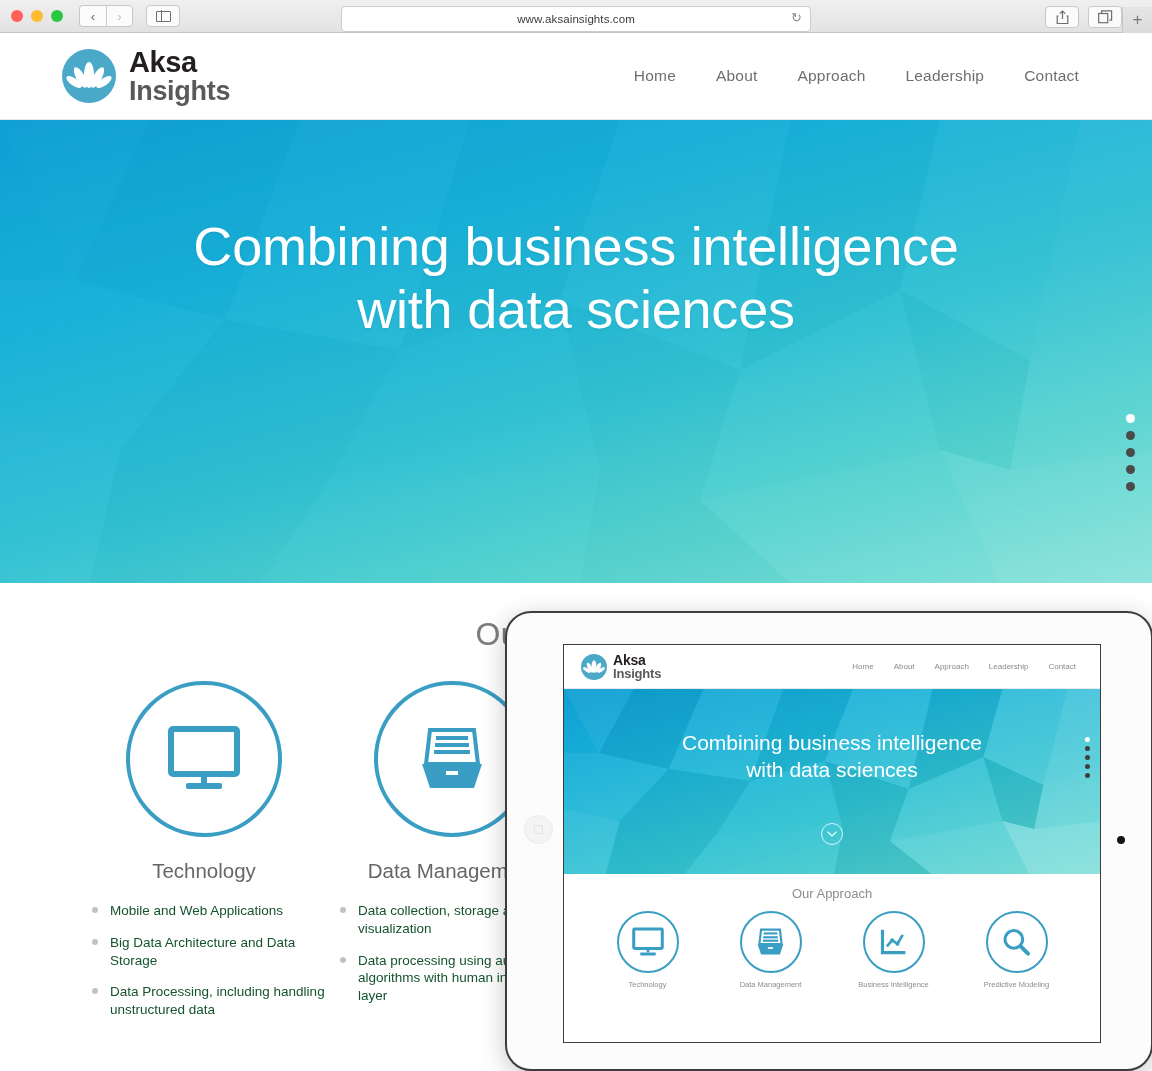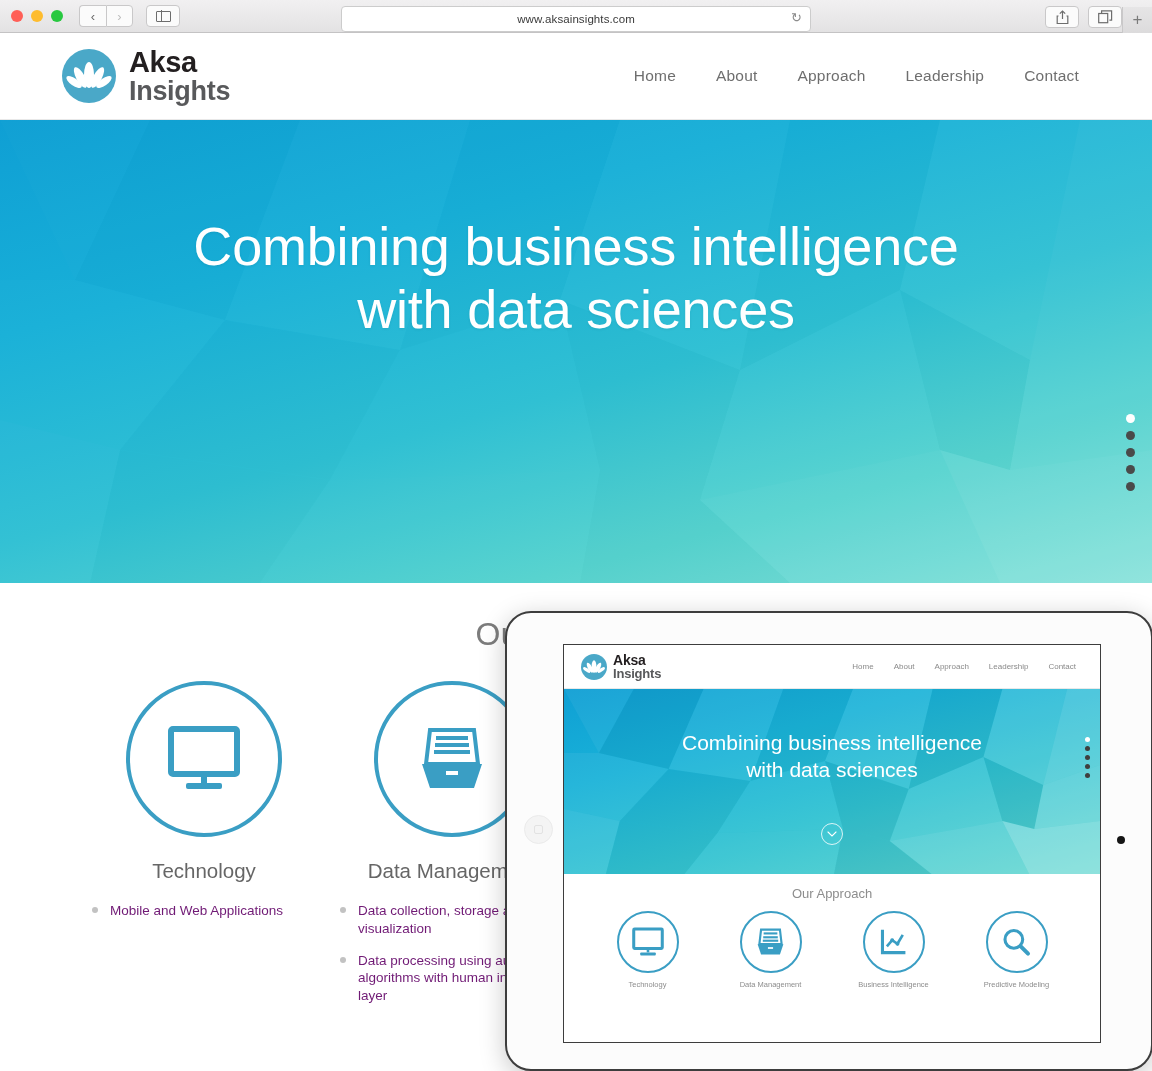--- a/index.html
+++ b/index.html
@@ -119,21 +119,21 @@
   .card-circle {
     width: 156px; height: 156px; border-radius: 50%;
     border: 4px solid #3a9ec4; margin: 0 auto;
     display: flex; align-items: center; justify-content: center;
   }
   .card-label {
     margin-top: 22px; font-size: 20.5px; color: #666; font-weight: 400;
   }
   .card-list { margin-top: 19px; text-align: left; padding-left: 10px; }
   .card-list li {
-    list-style: none; font-size: 13.5px; color: #701a75; line-height: 1.32;
+    list-style: none; font-size: 13.5px; color: #14532d; line-height: 1.32;
     margin-bottom: 14px; position: relative; padding-left: 20px;
   }
   .card-list li:before {
     content: ''; position: absolute; left: 2px; top: 5px;
     width: 6px; height: 6px; border-radius: 50%; background: #c2c2c2;
   }
 
   
   .tablet {
     position: absolute; left: 505px; top: 611px;
@@ -319,20 +319,22 @@
         <div class="card-circle">
           <svg width="74" height="68" viewBox="0 0 74 68">
             <rect x="4" y="4" width="66" height="45" rx="2" fill="none" stroke="#3a9ec4" stroke-width="6"></rect>
             <rect x="34" y="49" width="6" height="9" fill="#3a9ec4"></rect>
             <rect x="19" y="58" width="36" height="6" rx="2" fill="#3a9ec4"></rect>
           </svg>
         </div>
         <div class="card-label">Technology</div>
         <ul class="card-list">
           <li>Mobile and Web Applications</li>
+          <li>Big Data Architecture and Data Storage</li>
+          <li>Data Processing, including handling unstructured data</li>
         </ul>
       </div>
 
       <div class="card">
         <div class="card-circle">
           <svg width="72" height="70" viewBox="0 0 72 70">
             <polygon points="14,6 58,6 62,40 10,40" fill="none" stroke="#3a9ec4" stroke-width="4"></polygon>
             <g stroke="#3a9ec4" stroke-width="4">
               <line x1="20" y1="14" x2="52" y2="14"></line>
               <line x1="19" y1="21" x2="53" y2="21"></line>

